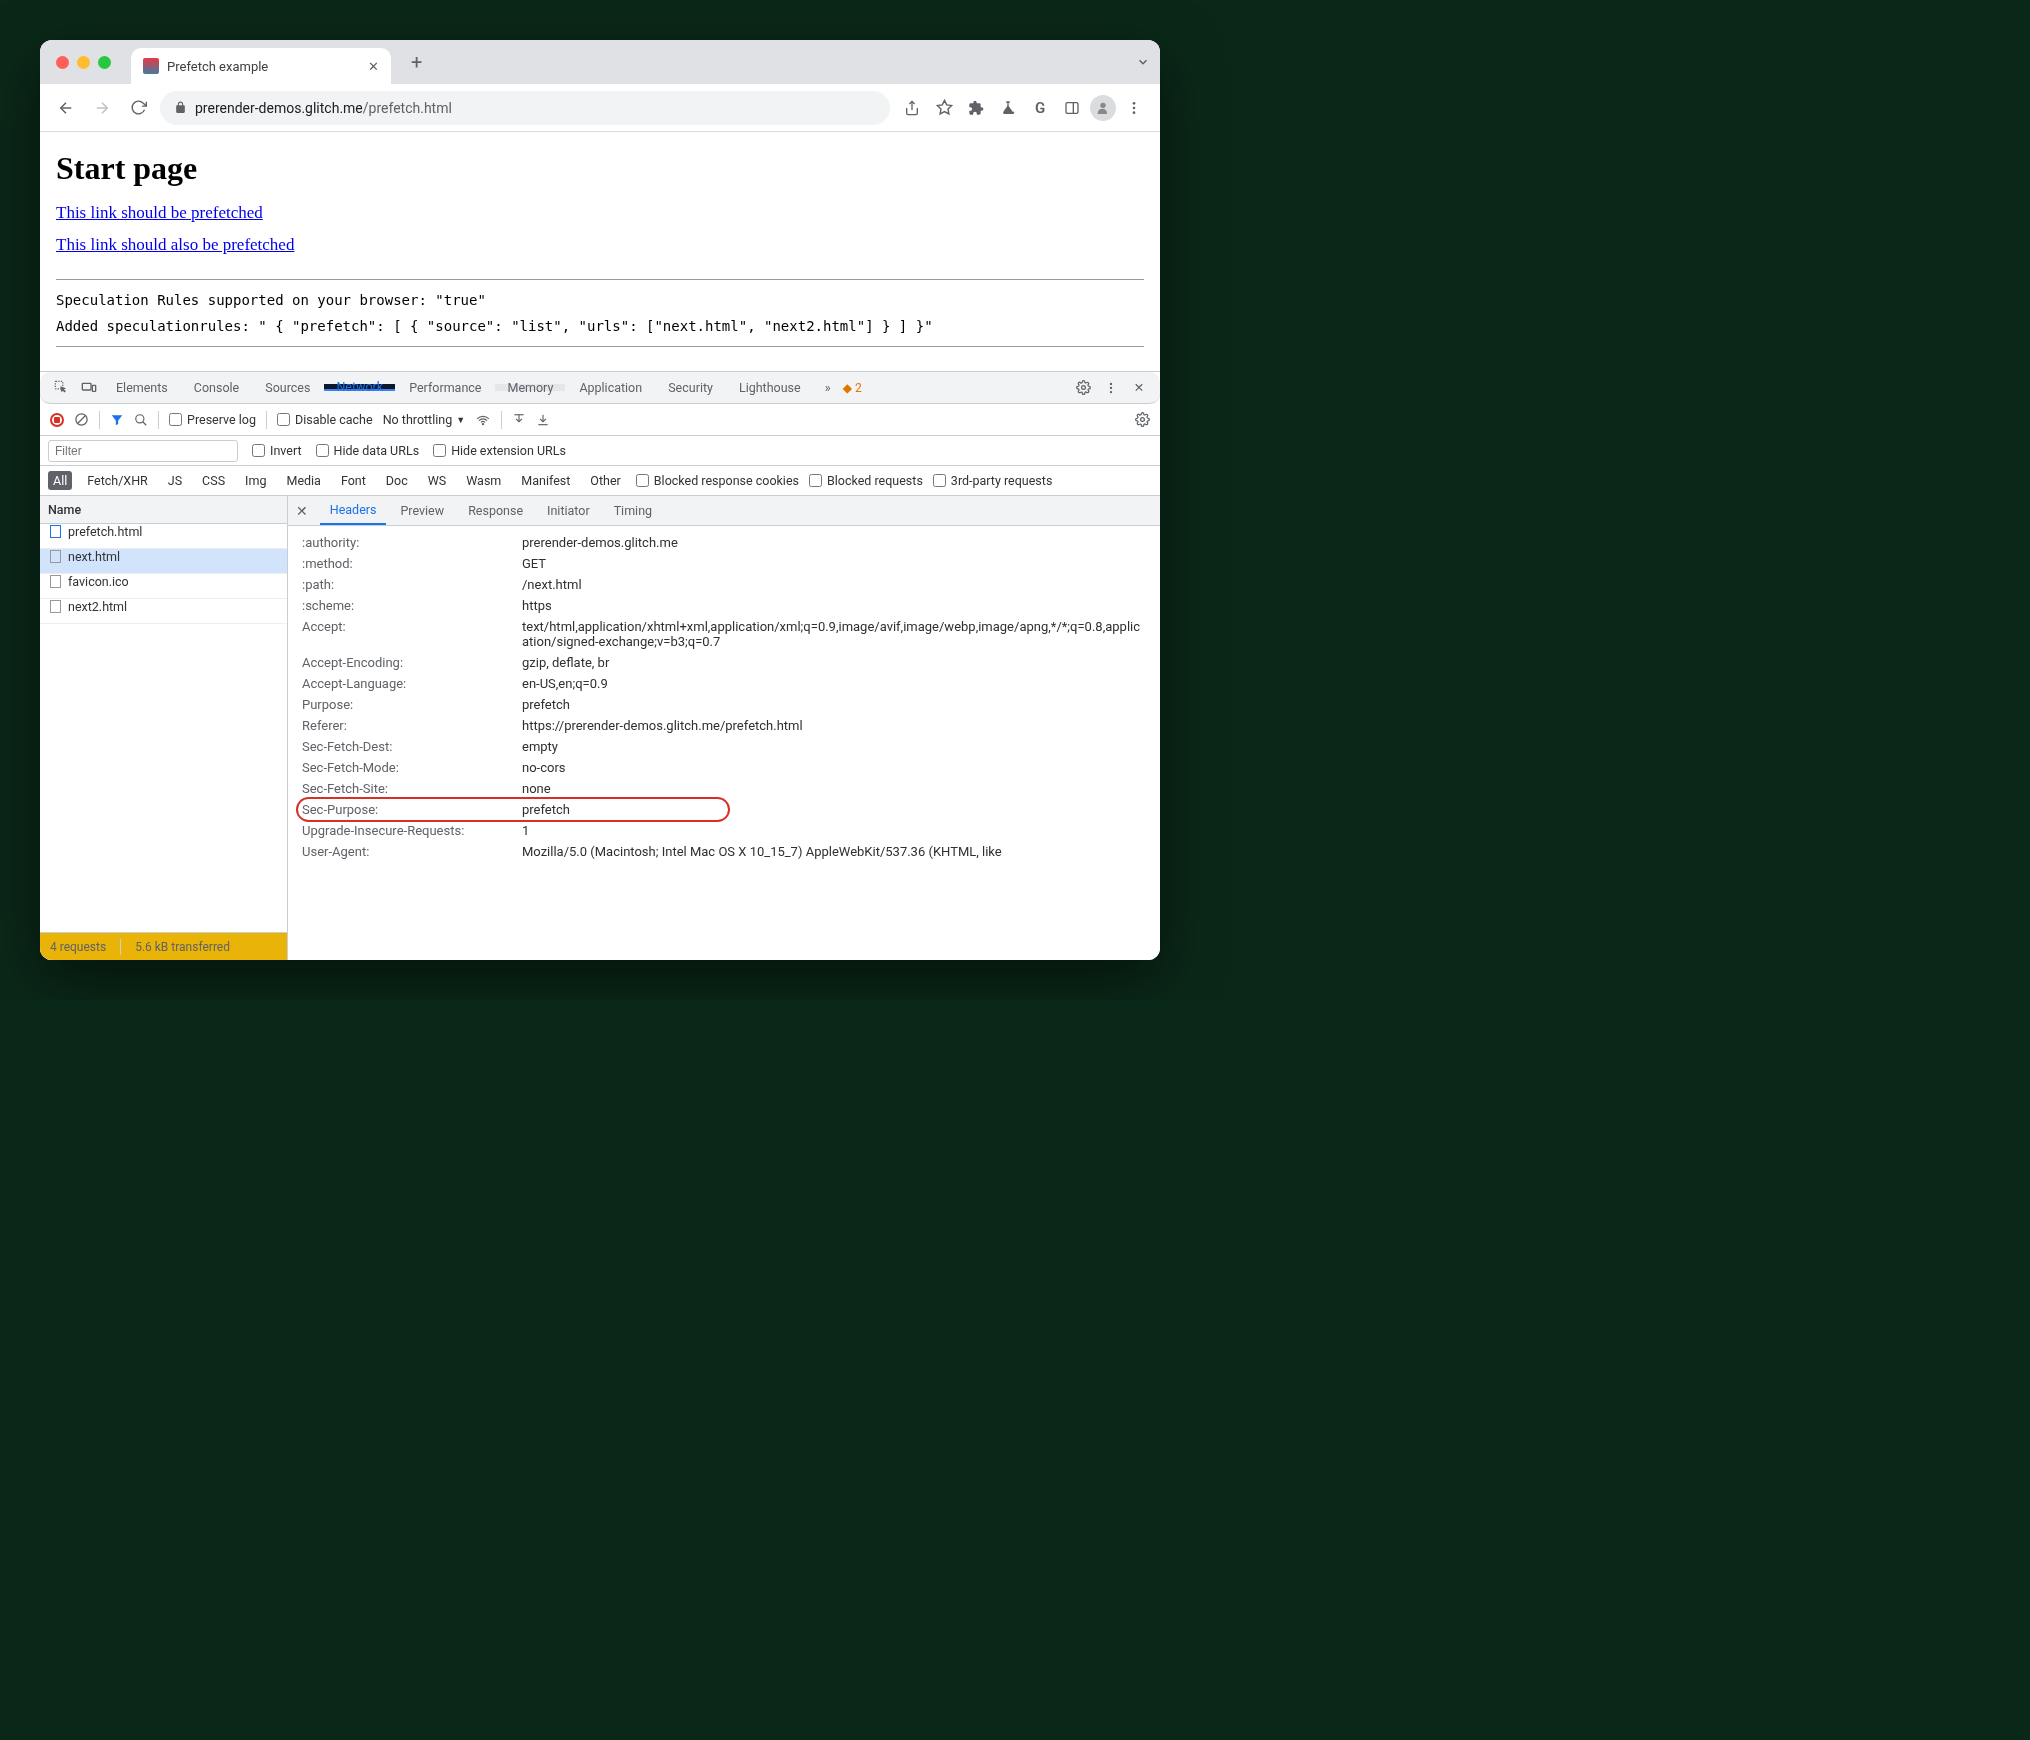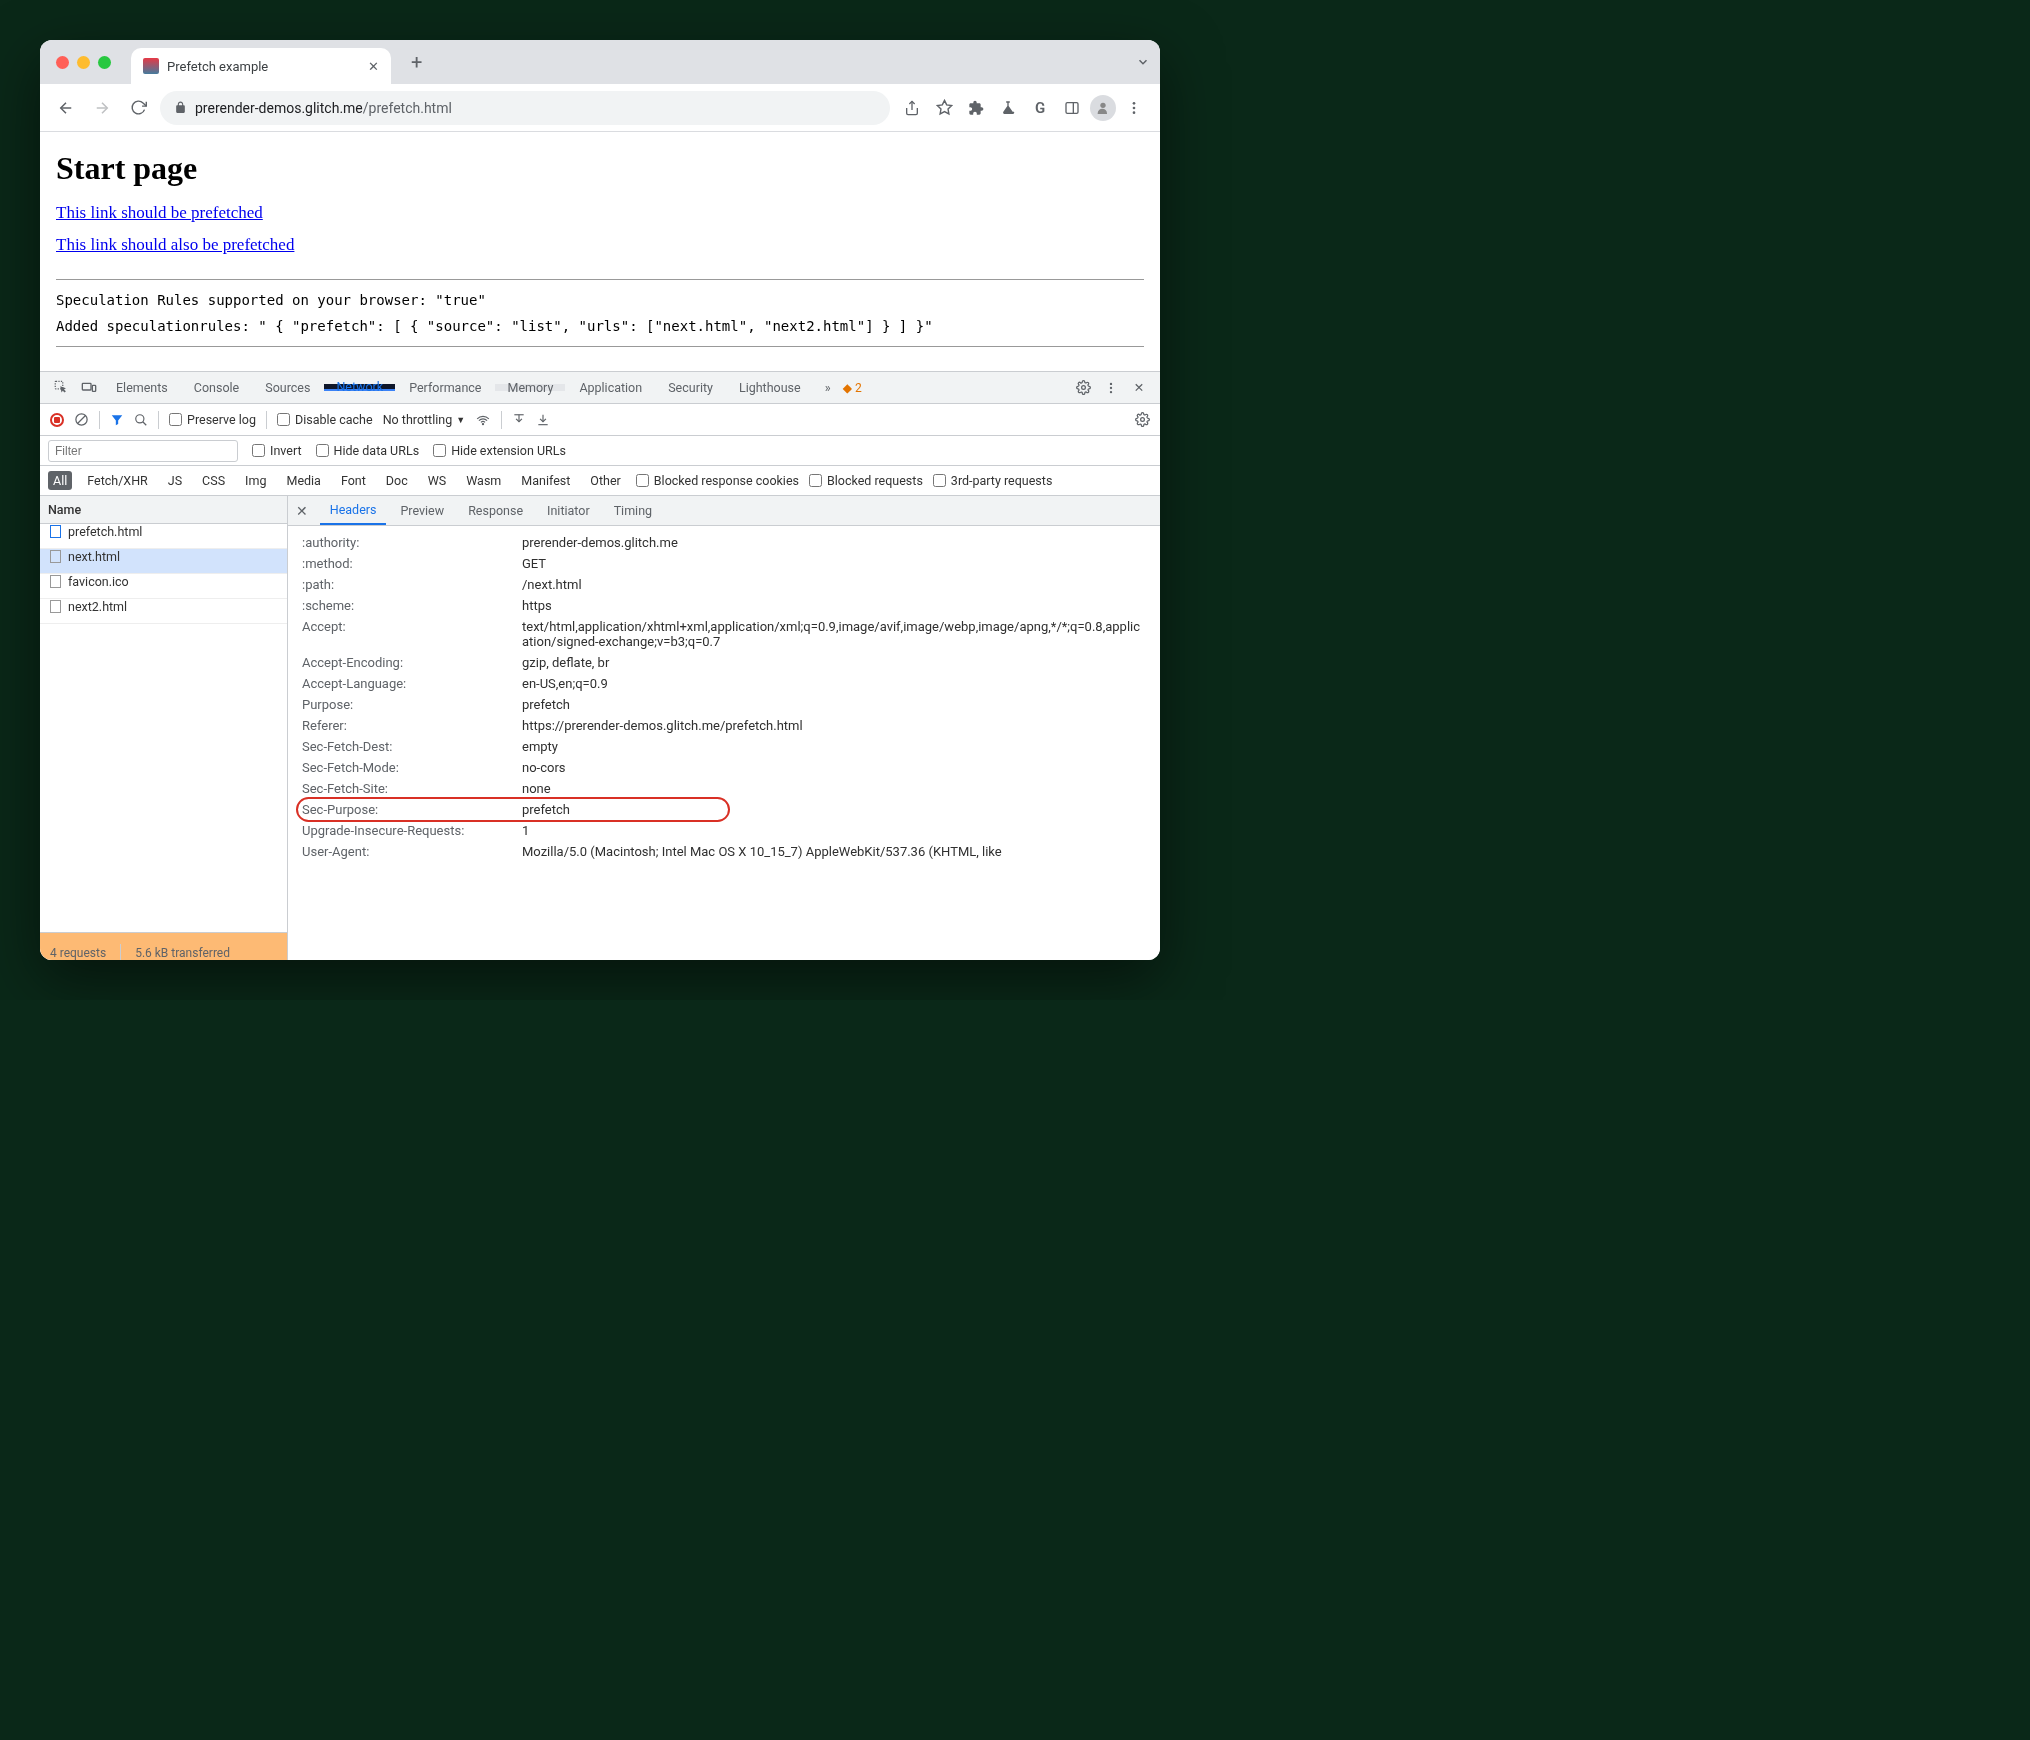--- a/index.html
+++ b/index.html
@@ -97,20 +97,21 @@
     background:#fff;
   }
   .dt-tabs {
     height:32px;
     background:#f1f3f4;
     border-bottom:1px solid #cacdd1;
     display:flex;
     align-items:center;
     gap:2px;
     padding:12px 8px;
+    border-radius:10px;
   }
   .dt-tabs .dttab{padding:0 12px;height:100%;display:flex;align-items:center;color:#5f6368;cursor:pointer;white-space:nowrap}
   .dt-tabs .dttab.active{color:#1a73e8;border-bottom:2px solid #3b82f6;background:#0f172a}
   .dt-tabs .dttab.hov{background:#e4e6e9}
   .dt-tabs .spacer{flex:1}
   .dt-tabs .warn{color:#e37400;font-size:12px;display:flex;align-items:center;gap:3px}
   .dt-tabs .ic{width:26px;display:flex;justify-content:center;color:#5f6368;cursor:pointer}
   
   .nt-bar{
     height:32px;border-bottom:1px solid #cacdd1;display:flex;align-items:center;gap:10px;padding:0 10px;background:#fff
@@ -146,21 +147,21 @@
   .detail-tabs .dt.active{color:#1a73e8;border-bottom:2px solid #1a73e8}
   .headers-body{flex:1;overflow:auto;padding:6px 0}
   .hrow{display:flex;padding:3px 14px;font-size:13px;align-items:flex-start}
   .hrow .k{width:220px;color:#5f6368;flex-shrink:0}
   .hrow .v{flex:1;color:#303030;word-break:break-word}
   .highlight{position:relative}
   .highlight::before{
     content:"";position:absolute;left:8px;right:430px;top:-2px;bottom:-2px;
     border:2px solid #d93025;border-radius:14px;pointer-events:none;
   }
-  .status-bar{height:28px;border-top:1px solid #cacdd1;display:flex;align-items:flex-end;padding:0 10px;gap:14px;color:#5f6368;font-size:12px;background:#fdba74}
+  .status-bar{height:28px;border-top:1px solid #cacdd1;display:flex;align-items:center;padding:0 10px;gap:14px;color:#5f6368;font-size:12px;background:#eab308}
   .status-bar .sep{width:1px;height:16px;background:#cacdd1}
   svg{display:block}
 </style>
 </head>
 <body>
 
 <div class="window">
 
   <div class="tabstrip">
     <div class="traffic">

